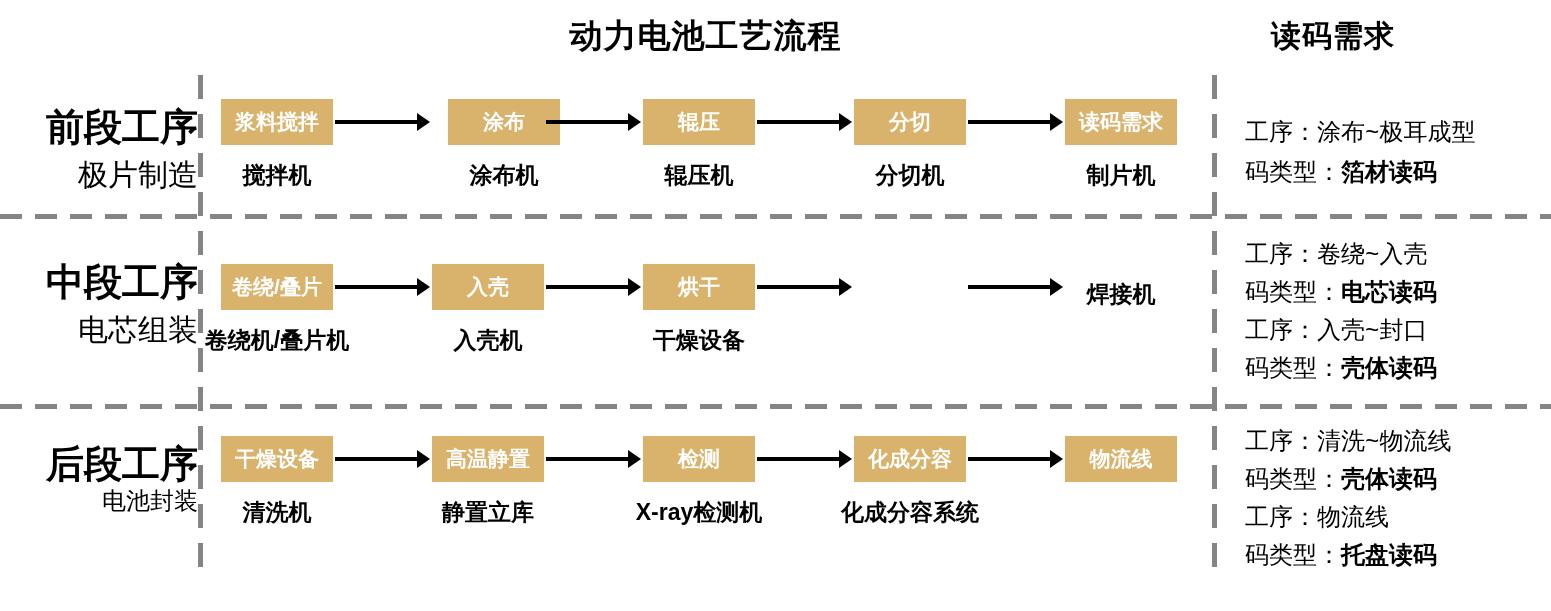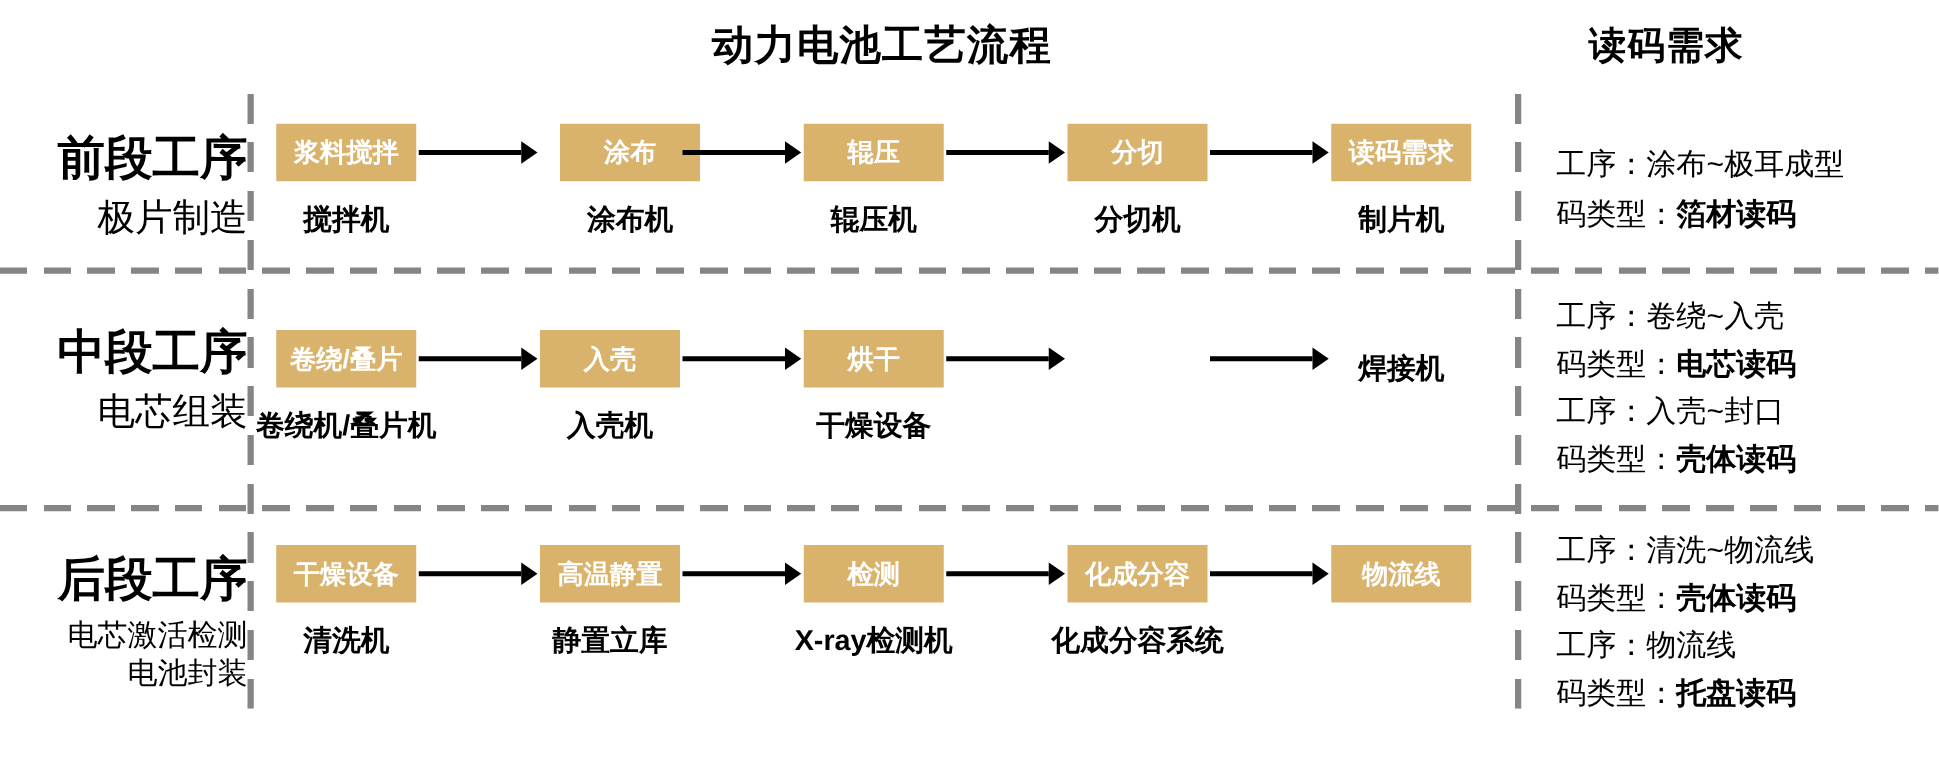--- a/index.html
+++ b/index.html
@@ -133,21 +133,20 @@
       </div>
       <div class="req-line" style="line-height:38px">
         <span class="req-label">码类型：</span><span class="req-value bold">壳体读码</span>
       </div>
     </div>
   </section>
 
   <section class="row" style="top:409px;height:202px">
     <div class="stage" style="padding-top:36px">
       <div class="stage-title">后段工序</div>
-      <div class="stage-sub small">电芯激活检测</div>
       <div class="stage-sub small" style="margin-top:2px">电池封装</div>
     </div>
     <div class="flow">
       <div class="step" style="left:-7px;top:27px">
         <div class="step-box">干燥设备</div>
         <div class="machine">清洗机</div>
       </div>
       <div class="arrow" style="left:136px;top:48px"></div>
       <div class="step" style="left:204px;top:27px">
         <div class="step-box">高温静置</div>

